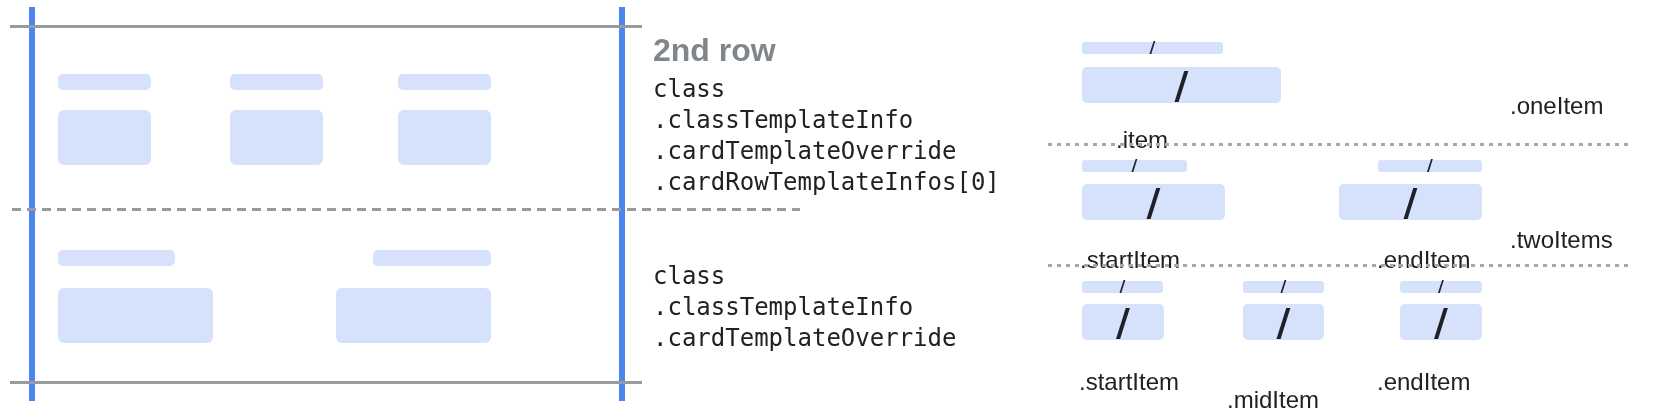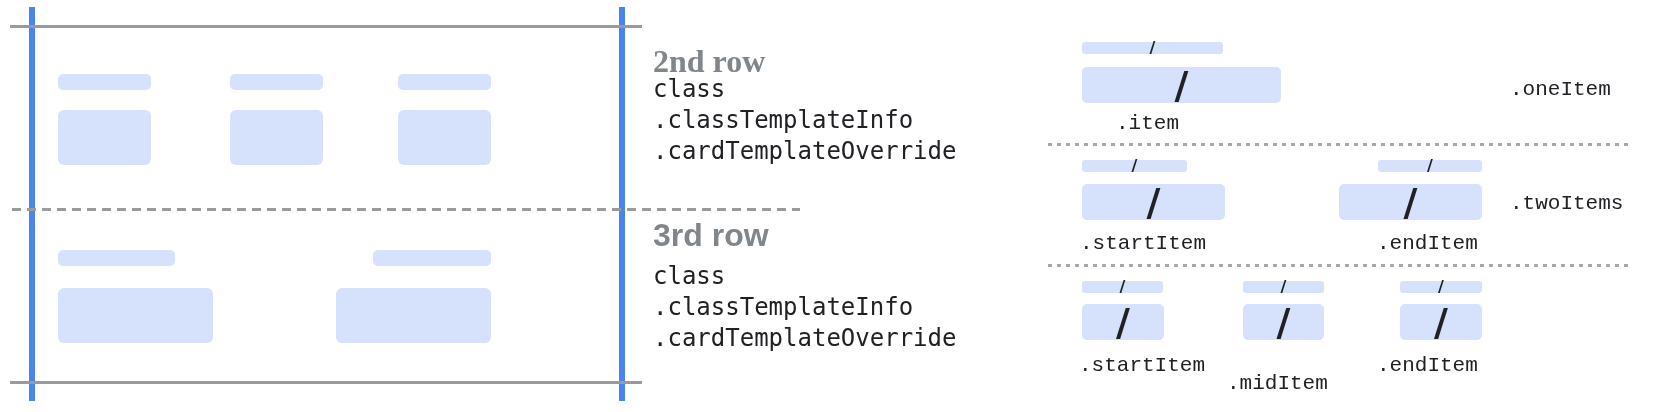--- a/index.html
+++ b/index.html
@@ -21,22 +21,22 @@
   .bar{position:absolute;background:#d6e1fb;display:flex;align-items:center;justify-content:center;overflow:visible;}
   .bar.sm{height:12px;border-radius:3px;}
   .bar.lg{height:36px;border-radius:5px;}
   .slash{font-family:"DejaVu Sans", sans-serif;font-weight:700;color:#202124;line-height:1;}
   .bar.sm .slash{font-size:16px;}
   .bar.lg .slash{font-size:38px;}
   
   .rowhead{position:absolute;font-size:32px;font-weight:700;color:#80868b;white-space:nowrap;}
   .code{position:absolute;font-family:"DejaVu Sans Mono","Liberation Mono",monospace;
     font-size:24px;line-height:31px;color:#202124;white-space:nowrap;}
-  .mlabel{position:absolute;font-family:Liberation Mono, monospace;
-    font-size:21px;color:#202124;white-space:nowrap;}
+  .mlabel{position:absolute;font-family:Liberation Sans, sans-serif;
+    font-size:24px;color:#202124;white-space:nowrap;margin-top:14px;}
 </style>
 </head>
 <body>
 
 <div id="stage">
 
   <div class="vline" style="left:29px;top:7px;height:394px;"></div>
   <div class="vline" style="left:619px;top:7px;height:394px;"></div>
   <div class="hline" style="left:10px;top:25px;width:632px;"></div>
   <div class="hline" style="left:10px;top:381px;width:632px;"></div>
@@ -47,28 +47,28 @@
   <div class="ph" style="left:230px;top:74px;width:93px;height:16px;"></div>
   <div class="ph big" style="left:230px;top:110px;width:93px;height:55px;"></div>
   <div class="ph" style="left:398px;top:74px;width:93px;height:16px;"></div>
   <div class="ph big" style="left:398px;top:110px;width:93px;height:55px;"></div>
 
   <div class="ph" style="left:58px;top:250px;width:117px;height:16px;"></div>
   <div class="ph big" style="left:58px;top:288px;width:155px;height:55px;"></div>
   <div class="ph" style="left:373px;top:250px;width:118px;height:16px;"></div>
   <div class="ph big" style="left:336px;top:288px;width:155px;height:55px;"></div>
 
-  <div class="rowhead" style="left:653px;top:43px;font-family:Liberation Serif, serif;">2nd row</div>
+  <div class="rowhead" style="left:653px;top:32px;">2nd row</div>
   <div class="code" style="left:653px;top:74px;">
     <div>class</div>
     <div>.classTemplateInfo</div>
     <div>.cardTemplateOverride</div>
+    <div>.cardRowTemplateInfos[0]</div>
   </div>
 
-  <div class="rowhead" style="left:653px;top:217px;">3rd row</div>
   <div class="code" style="left:653px;top:261px;">
     <div>class</div>
     <div>.classTemplateInfo</div>
     <div>.cardTemplateOverride</div>
   </div>
 
   <div class="bar sm" style="left:1082px;top:42px;width:141px;">
     <span class="slash">/</span>
   </div>
   <div class="bar lg" style="left:1082px;top:67px;width:199px;">
@@ -86,21 +86,21 @@
     <span class="slash">/</span>
   </div>
   <div class="bar sm" style="left:1378px;top:160px;width:104px;">
     <span class="slash">/</span>
   </div>
   <div class="bar lg" style="left:1339px;top:184px;width:143px;">
     <span class="slash">/</span>
   </div>
   <div class="mlabel" style="left:1080px;top:232px;">.startItem</div>
   <div class="mlabel" style="left:1377px;top:232px;">.endItem</div>
-  <div class="mlabel" style="left:1510px;top:192px;">.twoItems</div>
+  <div class="mlabel" style="left:1510px;top:212px;">.twoItems</div>
 
   <div class="dotline" style="left:1048px;top:264px;width:580px;"></div>
 
   <div class="bar sm" style="left:1082px;top:281px;width:81px;">
     <span class="slash">/</span>
   </div>
   <div class="bar lg" style="left:1082px;top:304px;width:82px;">
     <span class="slash">/</span>
   </div>
   <div class="bar sm" style="left:1243px;top:281px;width:81px;">

